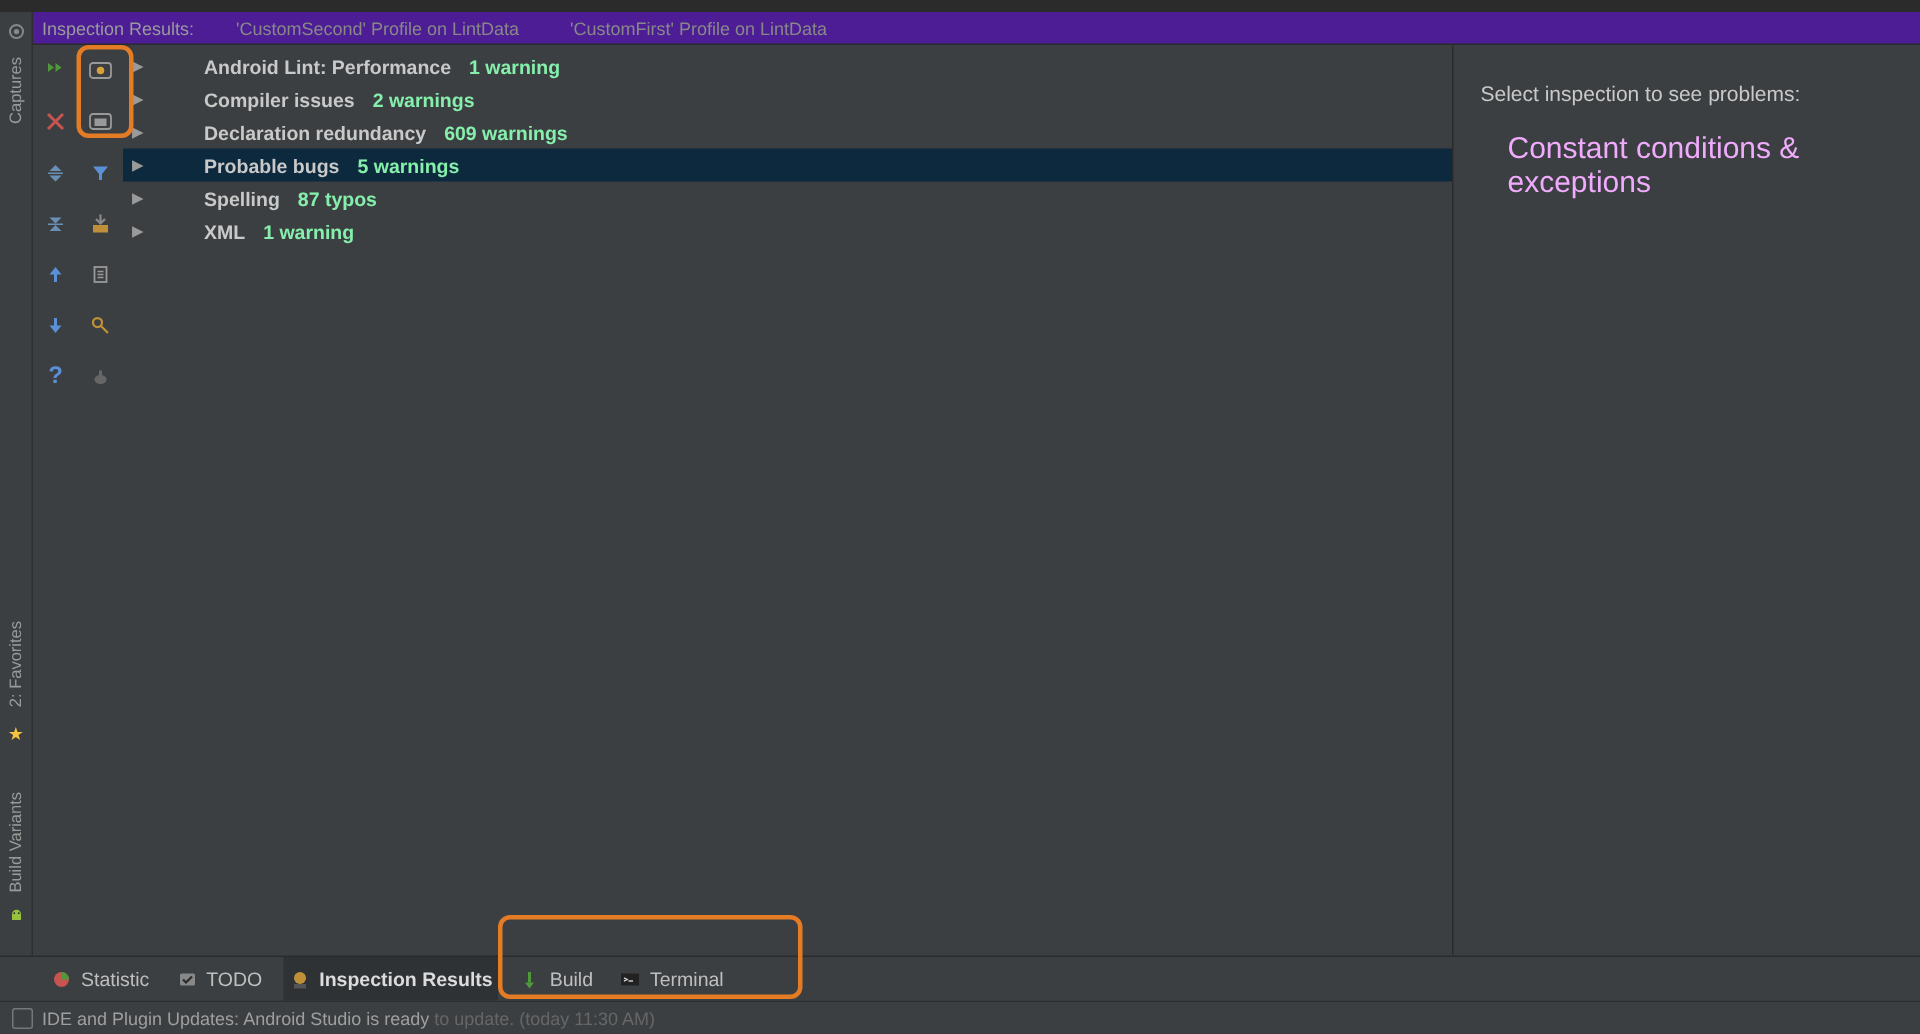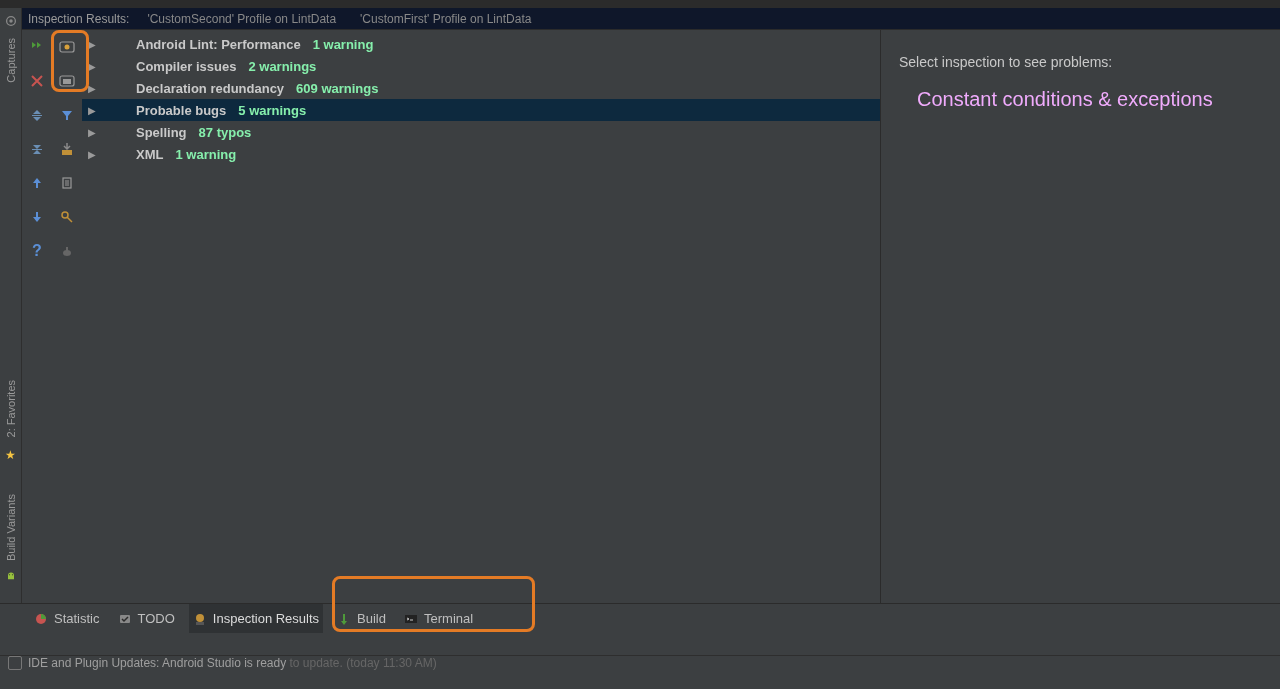--- a/index.html
+++ b/index.html
@@ -12,55 +12,55 @@
     align-items: center; padding-top: 6px; border-right: 1px solid #2e2e2e;
   }
   .left-rail .rail-label {
     writing-mode: vertical-rl; transform: rotate(180deg); font-size: 11px; color: #9a9a9a;
     margin: 4px 0; cursor: default;
   }
   .left-rail .rail-item { display:flex; flex-direction:column; align-items:center; gap:6px;}
   .left-rail .rail-icon { width: 14px; height:14px; }
   .center { flex: 1; display: flex; flex-direction: column; min-width:0;}
   .center-header {
-    height: 22px; background: #0f172a; border-bottom: 1px solid #2b2b2b;
-    display: flex; align-items: center; padding-left: 6px; font-size: 12px; color: #9a9a9a; gap: 12px;
+    height: 22px; background: #4c1d95; border-bottom: 1px solid #2b2b2b;
+    display: flex; align-items: center; padding-left: 6px; font-size: 12px; color: #9a9a9a; gap: 22px;
   }
   .center-header .tab { color: #888; padding: 0 6px; }
   .center-body { flex:1; display:flex; min-height:0; }
   .toolbar-cols { display:flex; flex-direction:row; }
   .tcol { width: 30px; display:flex; flex-direction:column; align-items:center; padding-top:6px; gap:12px;}
   .tcol .tbtn { width:22px; height:22px; display:flex; align-items:center; justify-content:center; color:#999; }
   .highlight-box {
     position:absolute; border:3px solid #e47b25; border-radius:8px;
   }
   .tree { flex:1; background:#3c3f41; padding-top:3px; min-width:0; overflow:hidden;}
   .tree-row {
     display:flex; align-items:center; height:22px; padding-left:6px; gap:6px;
     font-size:13px; color:#c7c7c7;
   }
   .tree-row.selected { background:#0d293e; }
   .tree-row .arrow { width:10px; color:#9a9a9a; font-size:10px;}
   .tree-row .name { font-weight:700; color:#c9c9c9;margin-left:32px; }
   .tree-row .count { color:#86efac; margin-left:6px; font-weight:700;}
   .right-panel {
-    width: 400px; border-left:1px solid #2b2b2b; padding: 24px 18px; color:#c9c9c9;
+    width: 312px; border-left:1px solid #2b2b2b; padding: 24px 18px; color:#c9c9c9;
   }
   .right-panel .hint { font-size:14px; color:#c9c9c9; margin-bottom:18px;}
   .right-panel .link { color:#f0abfc; font-size:20px; text-decoration:none; display:block; padding-left:18px;}
   .bottom-bar {
     height: 30px; background:#3c3f41; border-top:1px solid #2b2b2b; display:flex;
     align-items:center; padding-left:30px; gap:10px; font-size:13px; color:#bfbfbf;
   }
   .bottom-bar .bitem { display:flex; align-items:center; gap:6px; padding:0 4px; height:100%;}
-  .bottom-bar .bitem.active { background:#2f3234; color:#dcdcdc; font-weight:400;}
+  .bottom-bar .bitem.active { background:#2f3234; color:#dcdcdc; font-weight:700;}
   .bottom-bar .bicon { width:14px; height:14px; display:inline-flex; align-items:center; justify-content:center;}
   .status-bar {
-    height: 34px; background:#3c3f41; border-top:1px solid #2e2e2e; display:flex;
-    padding-left:8px; font-size:12px; color:#9f9f9f; gap:6px;margin-top:22px;
+    height: 22px; background:#3c3f41; border-top:1px solid #2e2e2e; display:flex;
+    align-items:center; padding-left:8px; font-size:12px; color:#9f9f9f; gap:6px;
   }
   .status-bar .msg-icon { width:14px; height:14px; border:1px solid #777; border-radius:2px;}
   .underline { text-decoration: underline; }
   svg { display:block; }
   .star { color:#f5c542; font-size:12px;}
   .android { color:#97c03d; font-size:12px;}
   .relwrap { position:relative; }
 </style>
 </head>
 <body>

